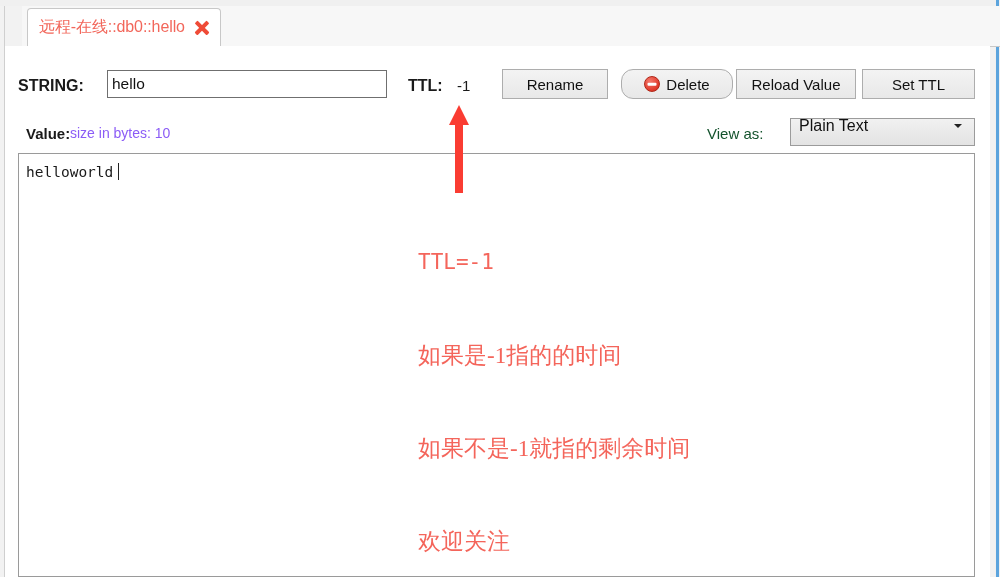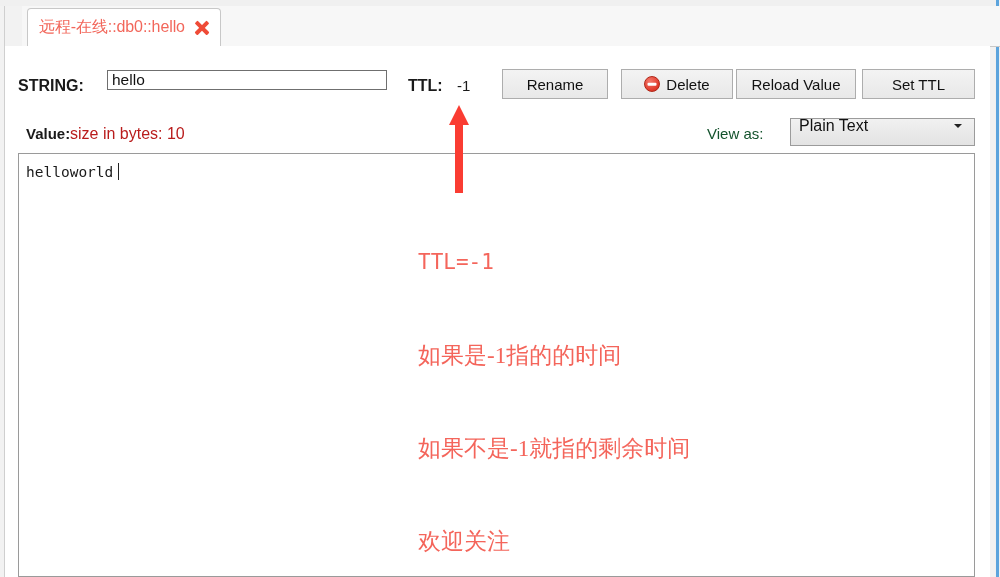--- a/index.html
+++ b/index.html
@@ -110,21 +110,21 @@
   .lbl-string {
     position: absolute;
     left: 13px; top: 7px;
     font-size: 16px;
     font-weight: bold;
     color: #1a1a1a;
   }
   .key-input {
     position: absolute;
     left: 102px; top: 0px;
-    width: 280px; height: 20px;
+    width: 280px; height: 28px;
     box-sizing: border-box;
     border: 1px solid #6f6f6f;
     background: #ffffff;
     font-family: "Liberation Sans", sans-serif;
     font-size: 15.5px;
     color: #111;
     padding: 0 4px;
     outline: none;
   }
   .ttl-label {
@@ -152,21 +152,21 @@
     font-size: 15px;
     color: #111;
     display: flex;
     align-items: center;
     justify-content: center;
     gap: 6px;
     cursor: pointer;
     white-space: nowrap;
   }
   .btn-rename      { left: 497px; width: 106px; }
-  .btn-delete      { left: 616px; width: 112px; }
+  .btn-delete      { left: 616px; width: 112px; border-radius: 12px; }
   .btn-reload      { left: 731px; width: 120px; }
   .btn-setttl      { left: 857px; width: 113px; }
 
   .del-icon {
     width: 16px; height: 16px;
     border-radius: 50%;
     background: radial-gradient(circle at 35% 30%, #f4776a 0%, #e0392a 70%, #b9271c 100%);
     border: 1px solid #b02718;
     box-sizing: border-box;
     position: relative;
@@ -192,22 +192,22 @@
     position: absolute;
     left: 13px; top: 7px;
     font-size: 15px;
     font-weight: bold;
     color: #1a1a1a;
     margin-left: 8px;
   }
   .value-size {
     position: absolute;
     left: 65px; top: 7px;
-    font-size: 16px;
-    color: #b91c1c;
+    font-size: 14px;
+    color: #8b5cf6;
   }
   .lbl-viewas {
     position: absolute;
     left: 702px; top: 7px;
     font-size: 15px;
     color: #14532d;
   }
   .viewas-combo {
     position: absolute;
     left: 785px; top: 0px;

